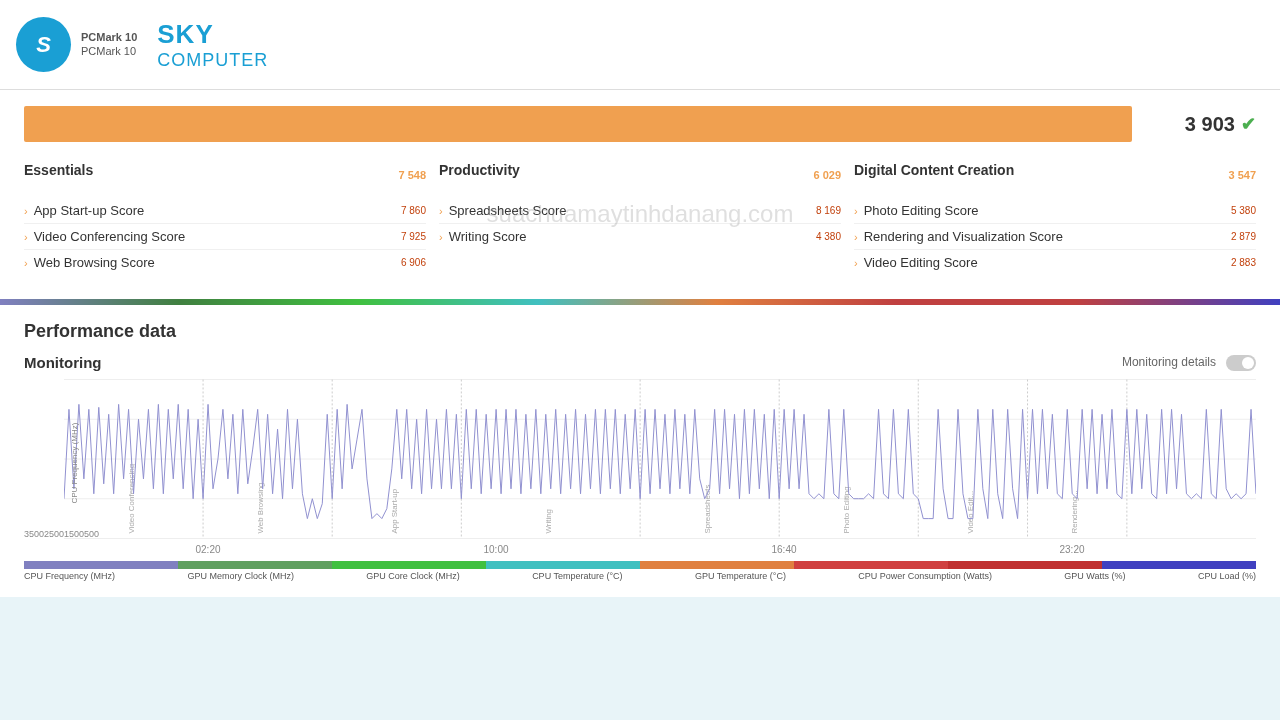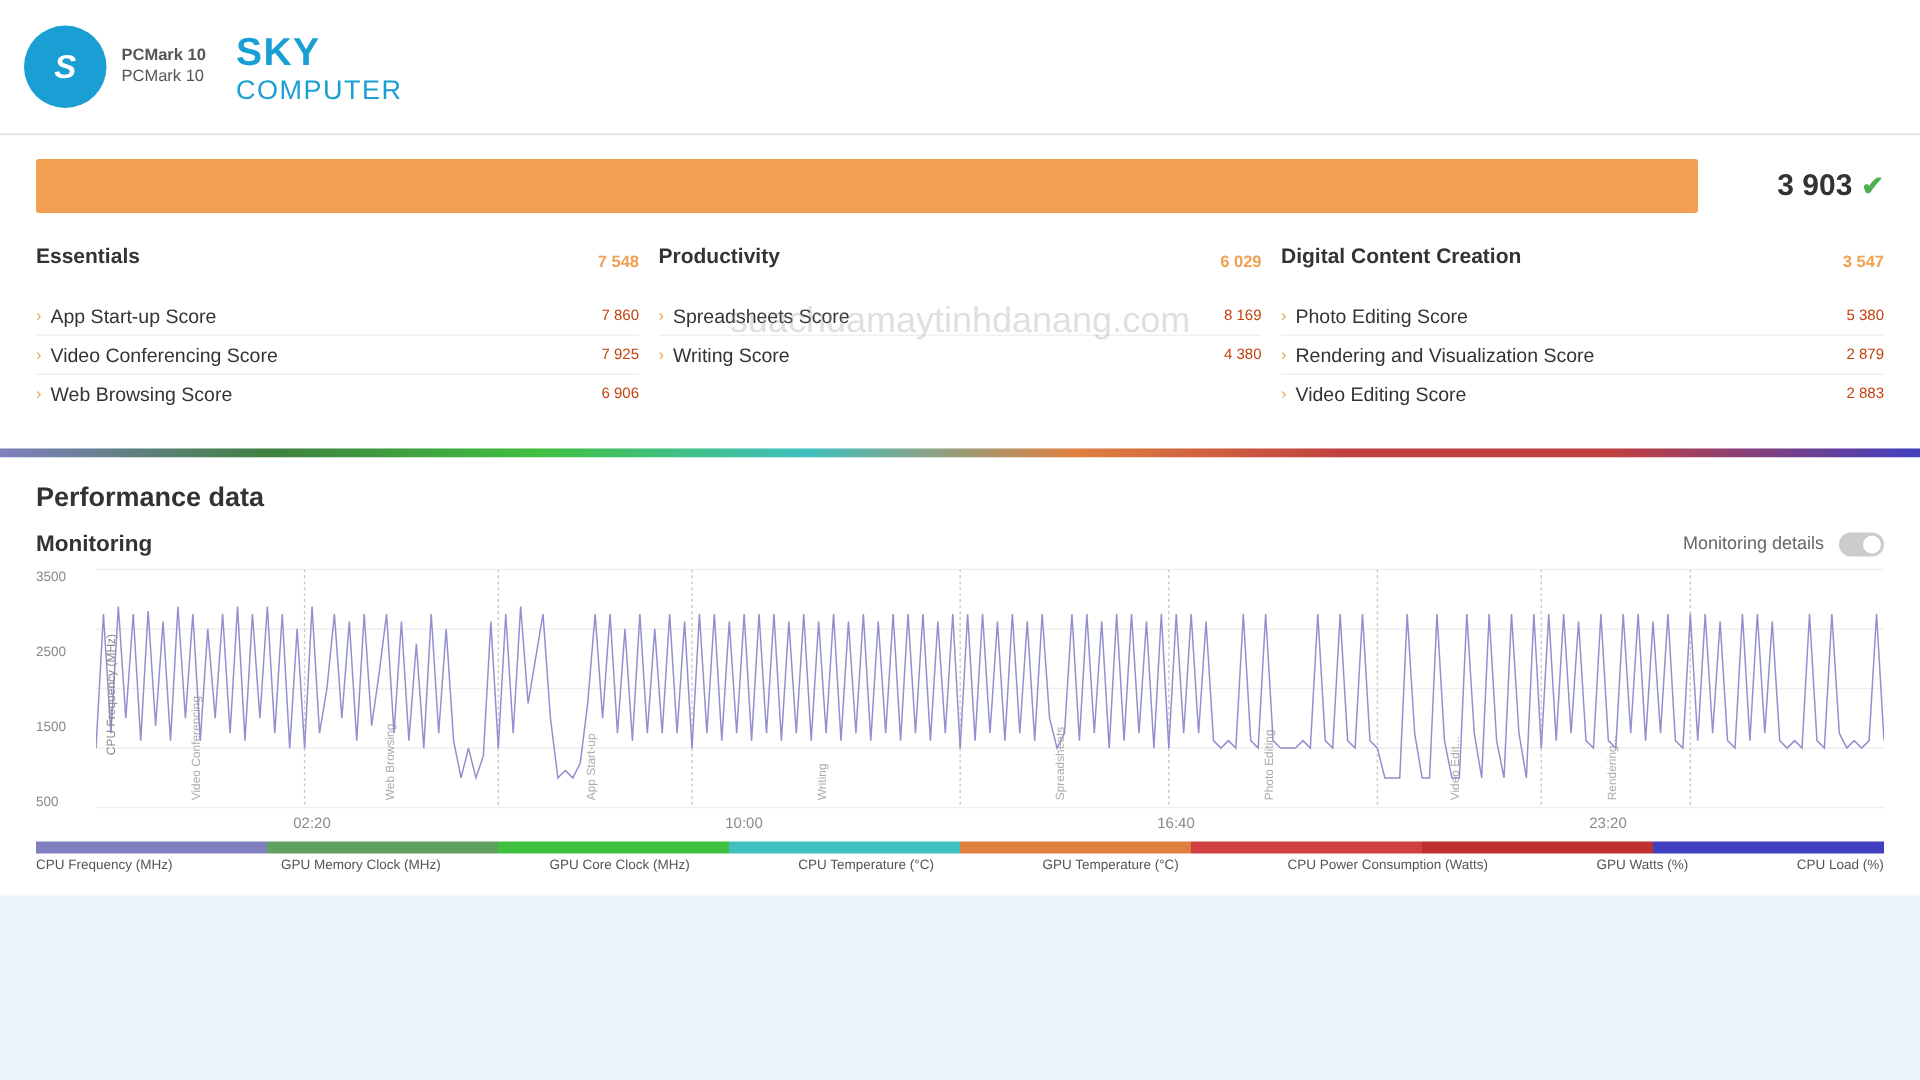--- a/index.html
+++ b/index.html
@@ -354,21 +354,21 @@
 
   <div class="monitoring-header">
     <span class="monitoring-label">Monitoring</span>
     <div class="monitoring-details">
       <span>Monitoring details</span>
       <div class="toggle"></div>
     </div>
   </div>
 
   <div style="display:flex;">
-    <div style="width:40px;display:flex;flex-direction:column;justify-content:space-between;align-items:flex-start;padding-right:4px;font-size:9px;color:#888;height:160px;">
+    <div style="width:40px;display:flex;flex-direction:row;justify-content:space-between;align-items:flex-end;padding-right:4px;font-size:9px;color:#888;height:160px;">
       <span>3500</span>
       <span>2500</span>
       <span>1500</span>
       <span>500</span>
     </div>
     <div style="flex:1;position:relative;">
       
       <div style="position:absolute;left:-30px;top:80px;transform:rotate(-90deg);font-size:8px;color:#888;white-space:nowrap;width:80px;text-align:center;">CPU Frequency (MHz)</div>
       <svg width="100%" height="160" viewBox="0 0 1200 160">
 

